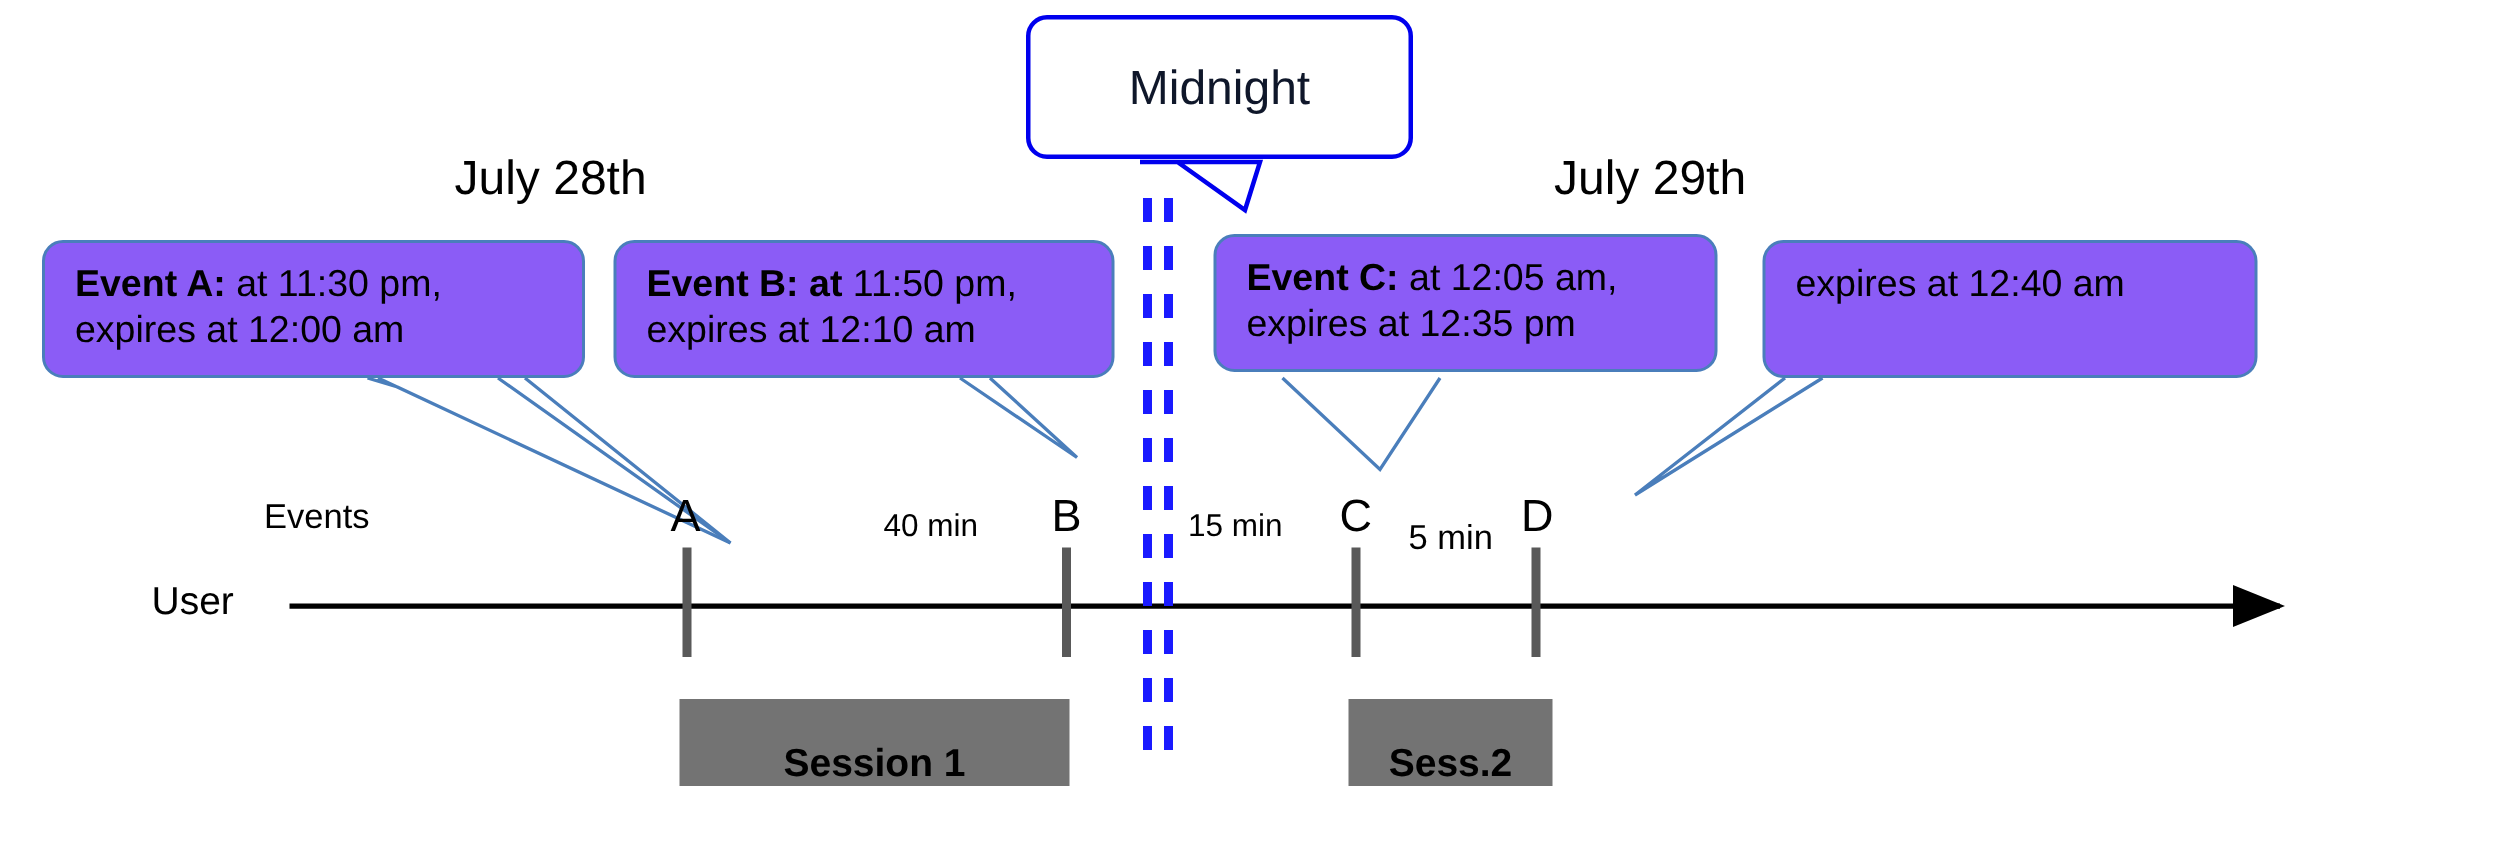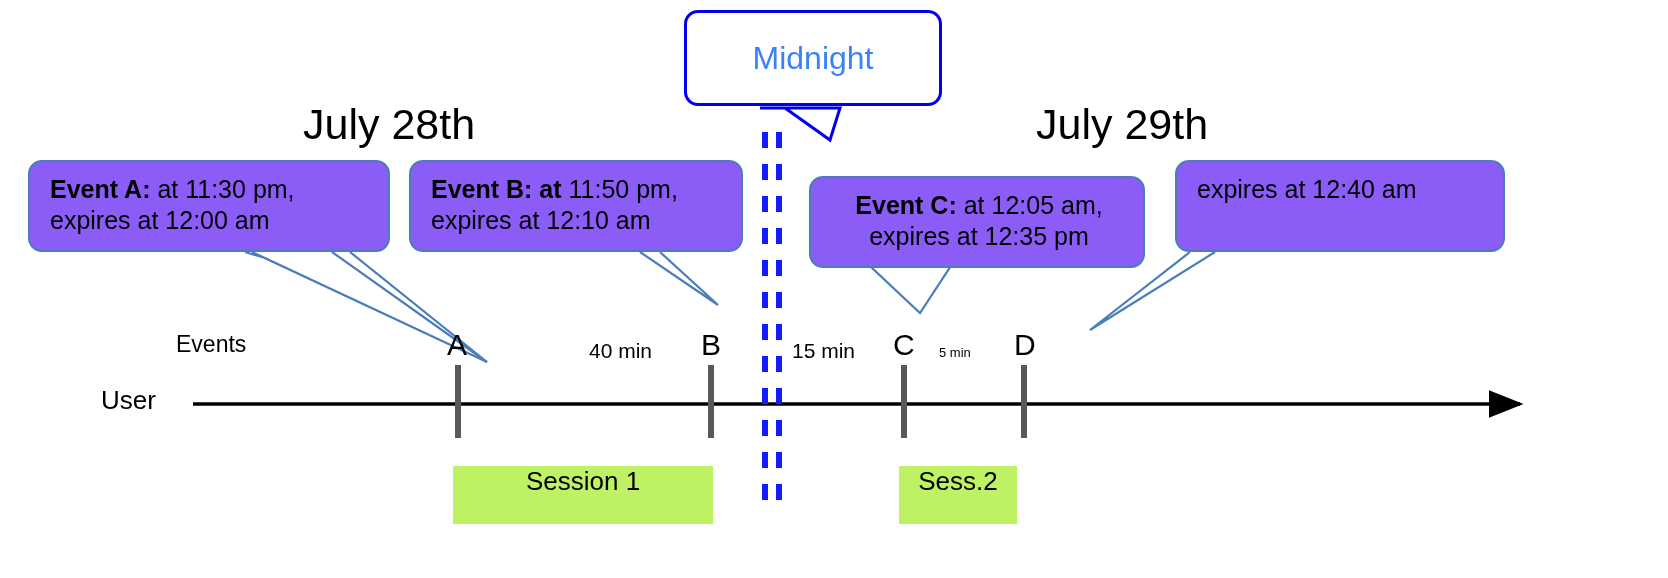--- a/index.html
+++ b/index.html
@@ -45,49 +45,50 @@
   .callout b { font-weight: bold; }
 
   .midnight-box {
     position: absolute;
     box-sizing: border-box;
     border: 3px solid #0000ee;
     border-radius: 14px;
     background: #ffffff;
     font-size: 32px;
     line-height: 1;
-    color: #3b82f6;
+    color: #0f172a;
     display: flex;
     align-items: center;
     justify-content: center;
   }
 
   
   .date-label {
-    font-size: 43px;
+    font-size: 32px;
     color: #000000;
   }
 
   
   .axis-label-user { font-size: 26px; }
   .axis-label-events { font-size: 23px; }
   .event-letter { font-size: 30px; }
   .gap-label { font-size: 21px; }
-  .gap-label-small { font-size: 13px; }
+  .gap-label-small { font-size: 23px; }
 
   
   .session-box {
     position: absolute;
     box-sizing: border-box;
-    background: #bef264;
+    background: #737373;
     display: flex;
-    align-items: flex-start;
+    align-items: flex-end;
     justify-content: center;
     font-size: 26px;
     color: #000000;
+    font-weight: bold;
   }
 </style>
 </head>
 <body>
 
 <div id="canvas">
 
   <svg class="svg-layer" viewBox="0 0 1668 578">
     <defs>
       <marker id="arrowhead" markerWidth="10" markerHeight="8" refX="9" refY="4" orient="auto">
@@ -144,21 +145,21 @@
     <div>expires at 12:00 am</div>
   </div>
 
   <div class="callout" style="left:409px; top:160px; width:334px; height:92px;">
     <div>
       <b>Event B: at</b><span> 11:50 pm,</span>
     </div>
     <div>expires at 12:10 am</div>
   </div>
 
-  <div class="callout" style="left:809px; top:176px; width:336px; height:92px;text-align:center;">
+  <div class="callout" style="left:809px; top:156px; width:336px; height:92px;">
     <div>
       <b>Event C:</b><span> at 12:05 am,</span>
     </div>
     <div>expires at 12:35 pm</div>
   </div>
 
   <div class="callout" style="left:1175px; top:160px; width:330px; height:92px;">
     <div>expires at 12:40 am</div>
   </div>
 
@@ -177,17 +178,17 @@
   <div class="txt gap-label" style="left:589px; top:339px;">40 min</div>
 
   <div class="txt gap-label" style="left:792px; top:339px;">15 min</div>
 
   <div class="txt gap-label-small" style="left:939px; top:345px;">5 min</div>
 
   <div class="session-box" style="left:453px; top:466px; width:260px; height:58px;">
     <span>Session 1</span>
   </div>
 
-  <div class="session-box" style="left:899px; top:466px; width:118px; height:58px;">
+  <div class="session-box" style="left:899px; top:466px; width:136px; height:58px;">
     <span>Sess.2</span>
   </div>
 
 </div>
 
 </body></html>

